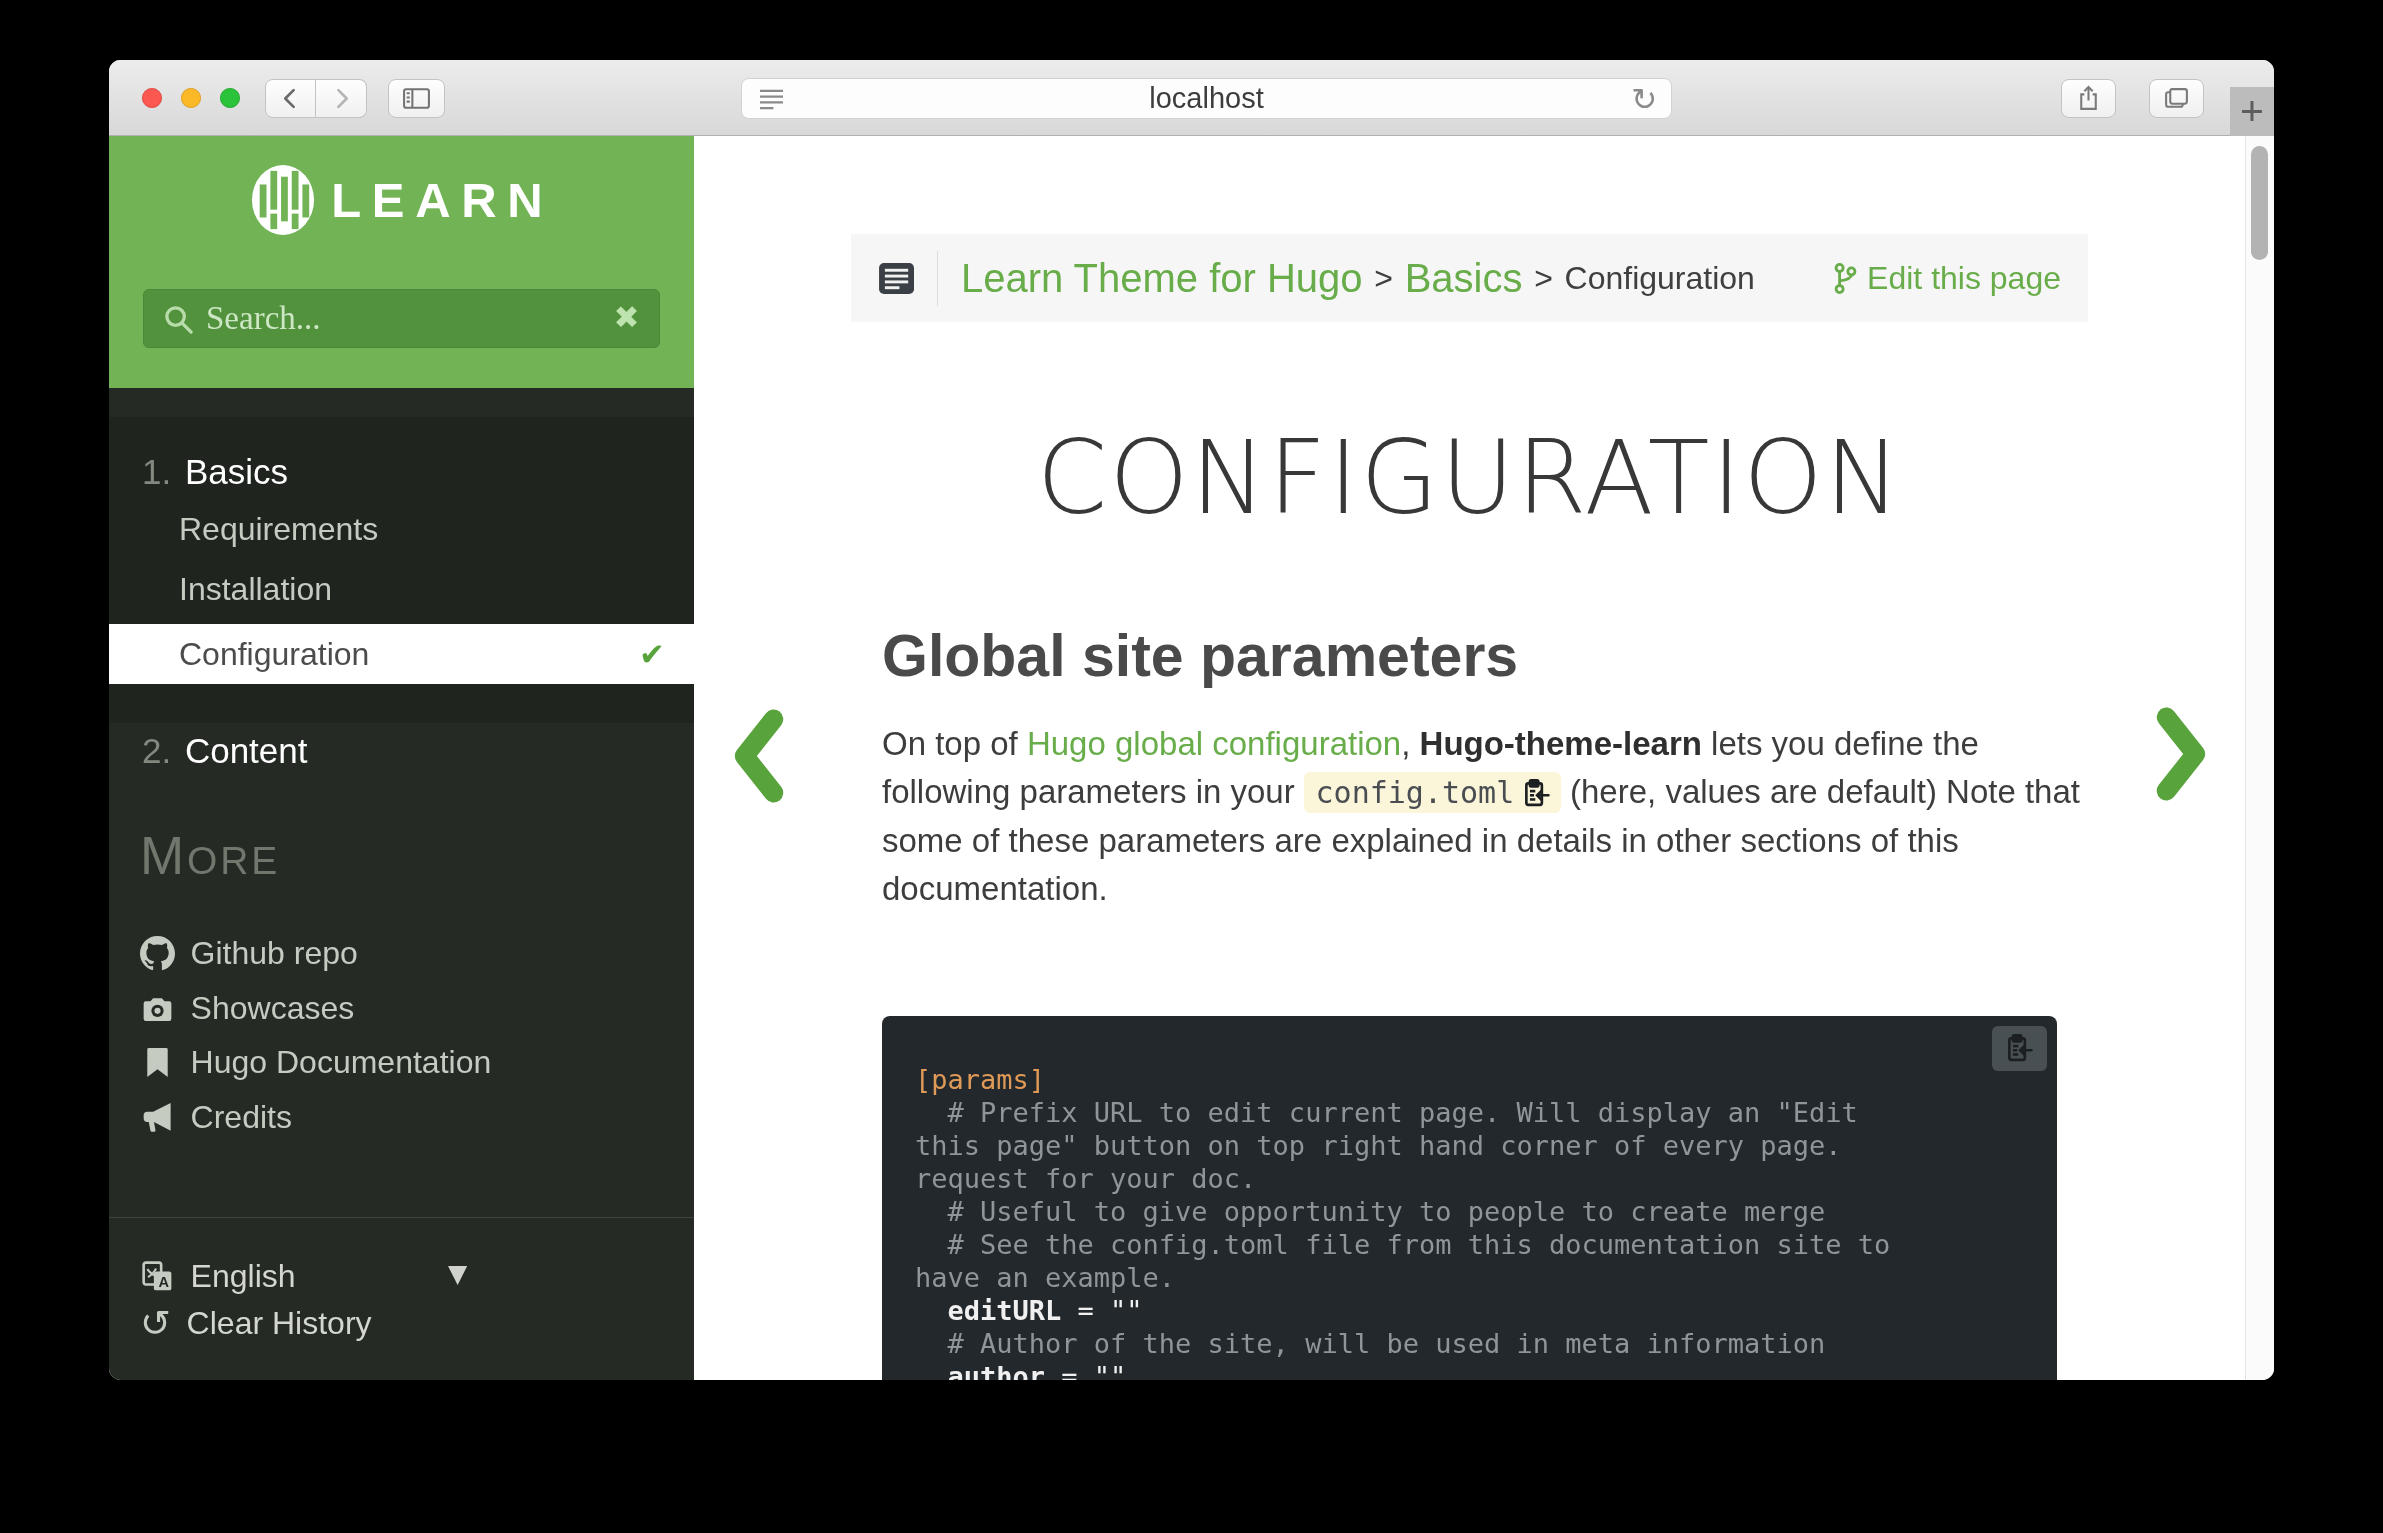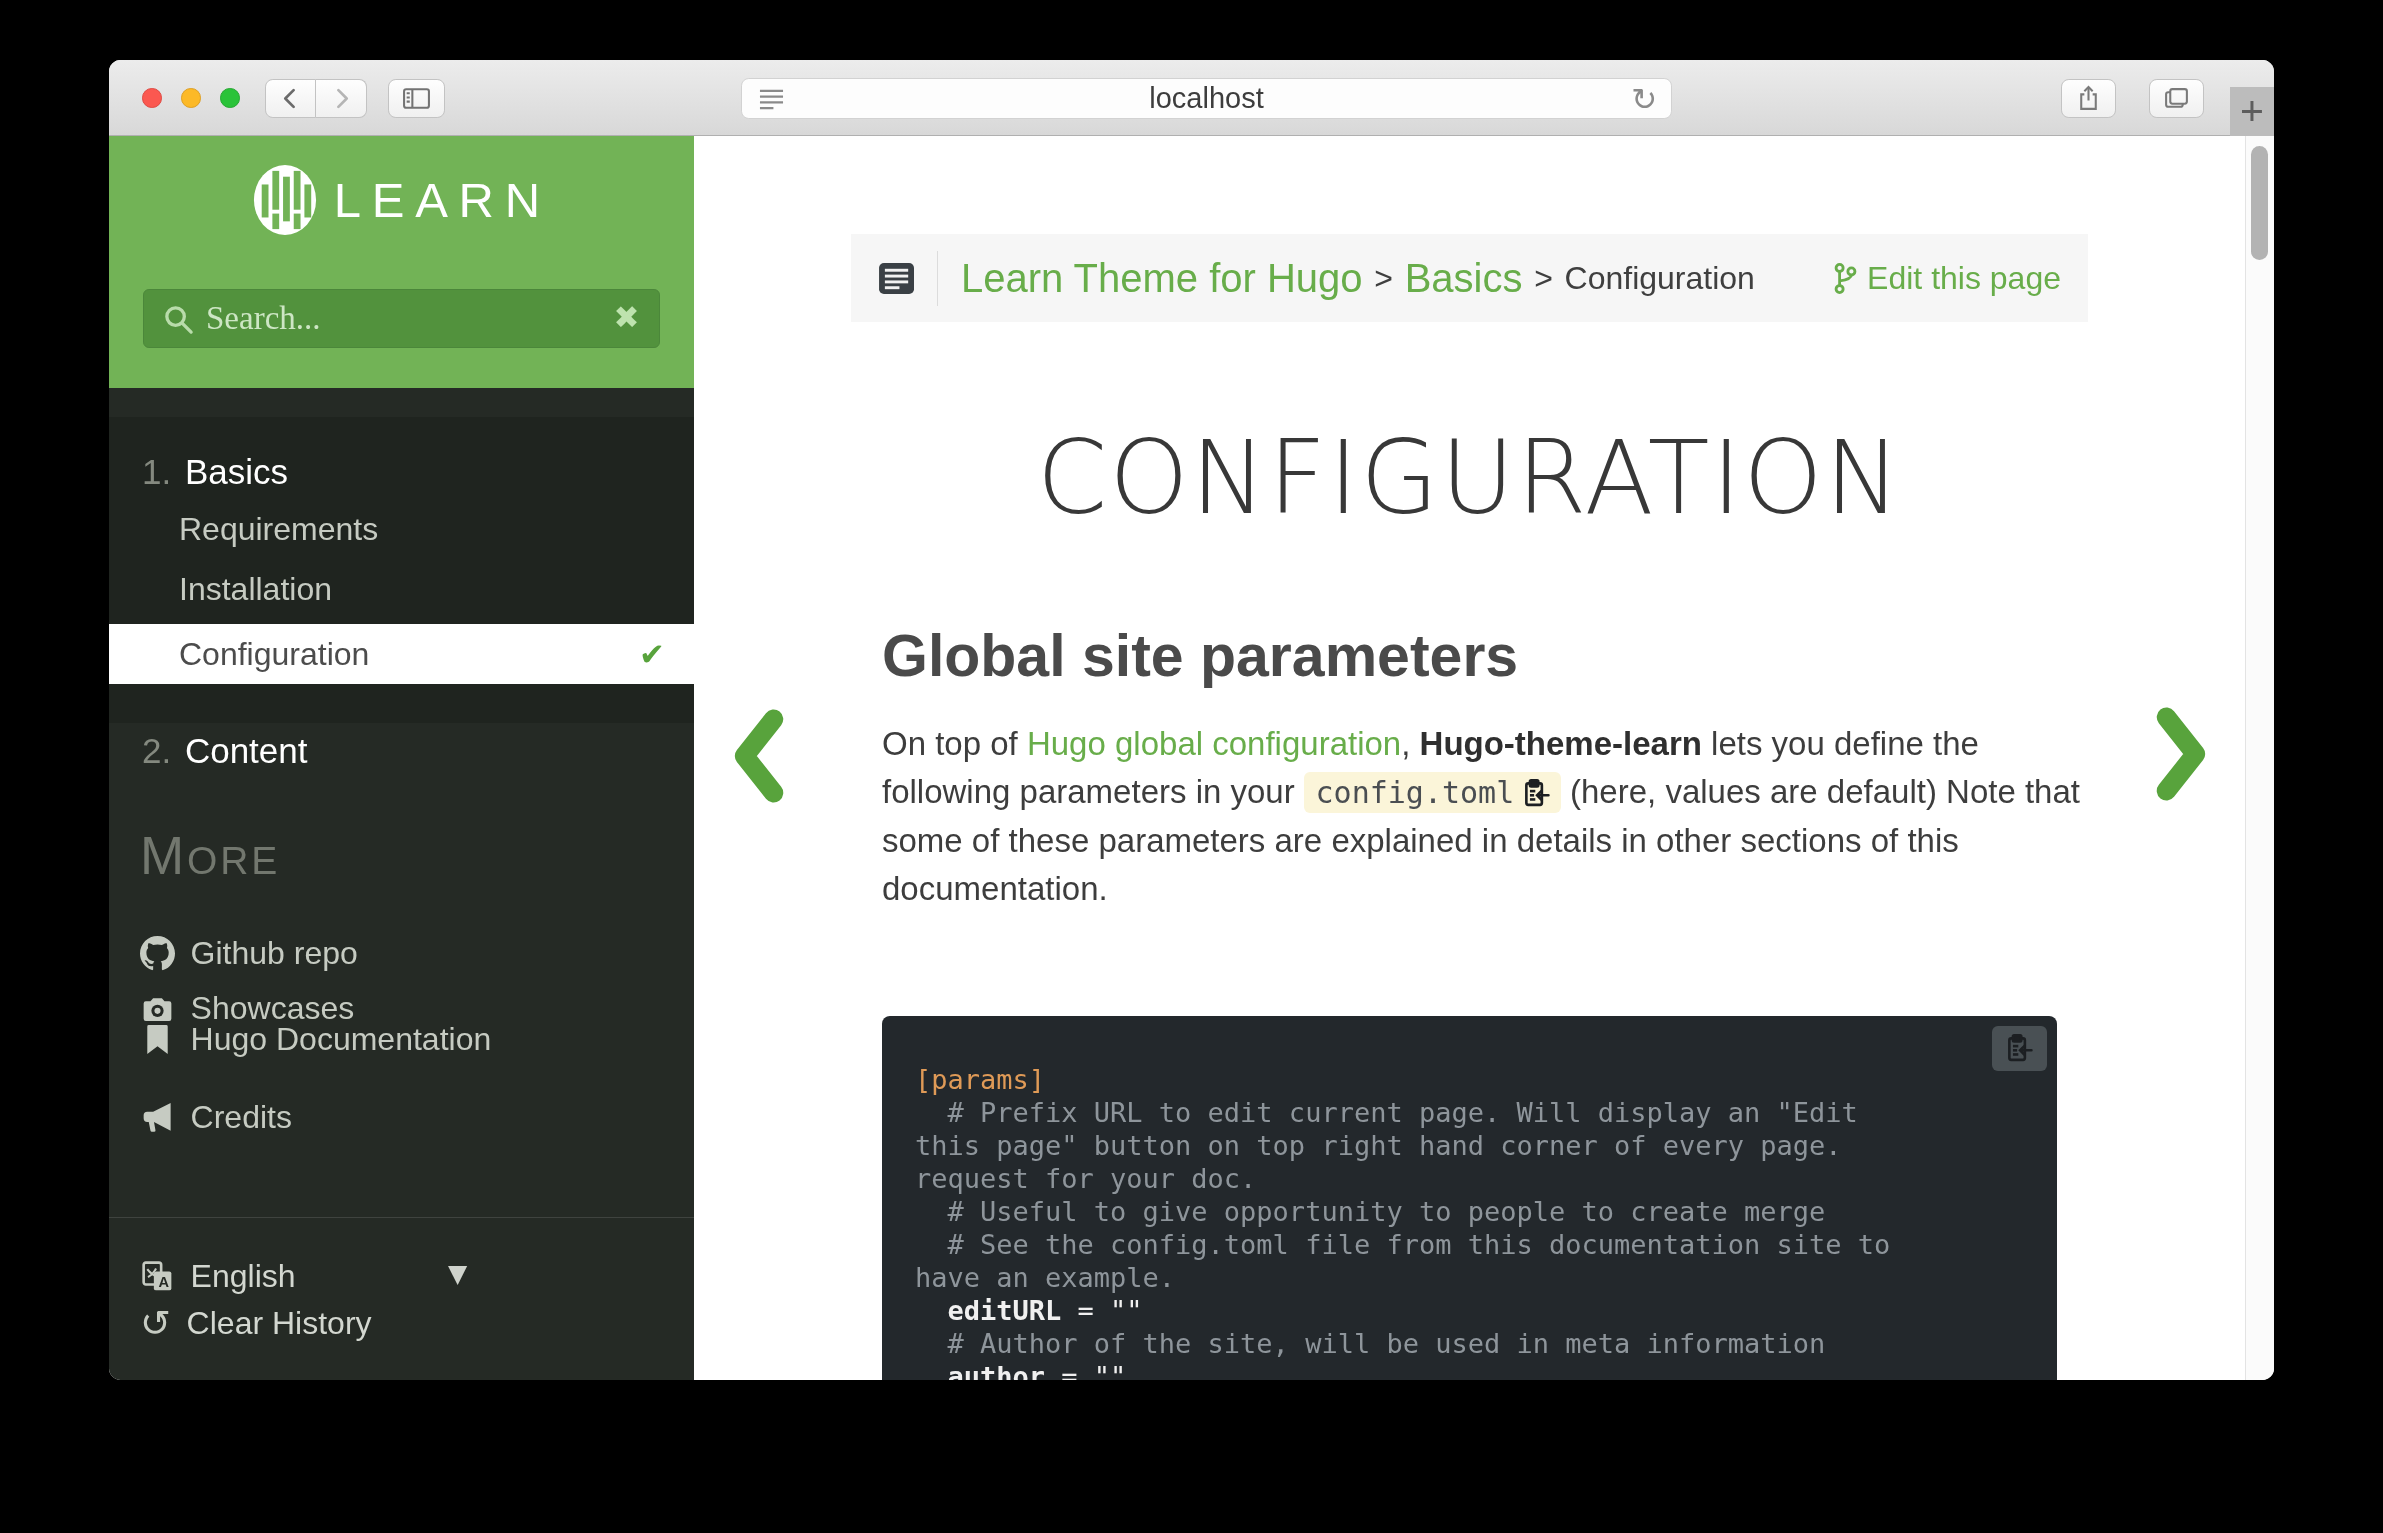--- a/index.html
+++ b/index.html
@@ -37,21 +37,21 @@
   
   .main-row { position:absolute; left:0; top:76px; right:0; bottom:0; display:flex; }
   .sidebar { width:585px; background:#252a25; position:relative; flex:none; }
   .content { flex:1; background:#fff; position:relative; overflow:hidden; }
   .scrollcol { width:29px; flex:none; background:#fbfbfb; border-left:1px solid #e3e3e3; position:relative; }
   .scroll-thumb { position:absolute; left:4.9px; top:9.8px; width:17.6px; height:114px; border-radius:8.8px; background:#b3b3b3; }
 
   
   .green-head { position:absolute; left:0; top:0; width:585px; height:252px; background:#72b356; }
   .logo-row { position:absolute; left:0; top:27px; width:585px; display:flex; align-items:center; justify-content:center; }
-  .logo-text { color:#fff; font-size:49px; font-weight:400; letter-spacing:10.7px; margin-left:15.6px; }
+  .logo-text { color:#fff; font-size:49px; font-weight:700; letter-spacing:10.7px; margin-left:15.6px; }
   .search-box { position:absolute; left:34px; top:153px; width:517px; height:59px; background:#52923d;
                 border:1px solid #4b873a; border-radius:5.9px; }
   .search-box input { position:absolute; left:62px; top:0; width:390px; height:57px; background:transparent;
                       border:none; outline:none; font-size:33px; color:#eaf6e4; font-family:Liberation Serif, serif; }
   .search-box input::placeholder { color:#cde6c4; }
   .search-ic { position:absolute; left:17.6px; top:12.7px; }
   .clear-ic { position:absolute; right:19.5px; top:8.8px; font-size:31px; color:#bee3ae; font-weight:bold;
               font-family:"DejaVu Sans", sans-serif; }
 
   .sect1 { position:absolute; left:0; top:281px; width:585px; height:306px; background:#1f241f; }
@@ -230,21 +230,21 @@
         <span class="lbl">Github repo</span>
       </div>
       <div class="more-link" style="top:845px;">
         <svg width="35" height="35" viewBox="0 0 24 24">
             <path fill="#c6cbc2" d="M4 7h3.2L9 5h6l1.8 2H20a1.5 1.5 0 0 1 1.5 1.5V19A1.5 1.5 0 0 1 20 20.5H4A1.5 1.5 0 0 1 2.5 19V8.5A1.5 1.5 0 0 1 4 7z"></path>
             <circle cx="12" cy="13.6" r="4.2" fill="#252a25"></circle>
             <circle cx="12" cy="13.6" r="2.1" fill="#c6cbc2"></circle>
           </svg>
         <span class="lbl">Showcases</span>
       </div>
-      <div class="more-link" style="top:876px;">
+      <div class="more-link" style="top:899px;">
         <svg width="35" height="35" viewBox="0 0 24 24">
             <path fill="#c6cbc2" d="M6 2h12a1 1 0 0 1 1 1v19l-7-5.4L5 22V3a1 1 0 0 1 1-1z"></path>
           </svg>
         <span class="lbl">Hugo Documentation</span>
       </div>
       <div class="more-link" style="top:954px;">
         <svg width="35" height="35" viewBox="0 0 24 24">
             <path fill="#c6cbc2" d="M21 2 L9 8 H5 a2.5 2.5 0 0 0 -2.5 2.5 v2 A2.5 2.5 0 0 0 5 15 h1 l1.2 6 a1 1 0 0 0 1 .8 h1.6 a.8.8 0 0 0 .8 -1 L9.6 15 L21 21 Z"></path>
           </svg>
         <span class="lbl">Credits</span>

